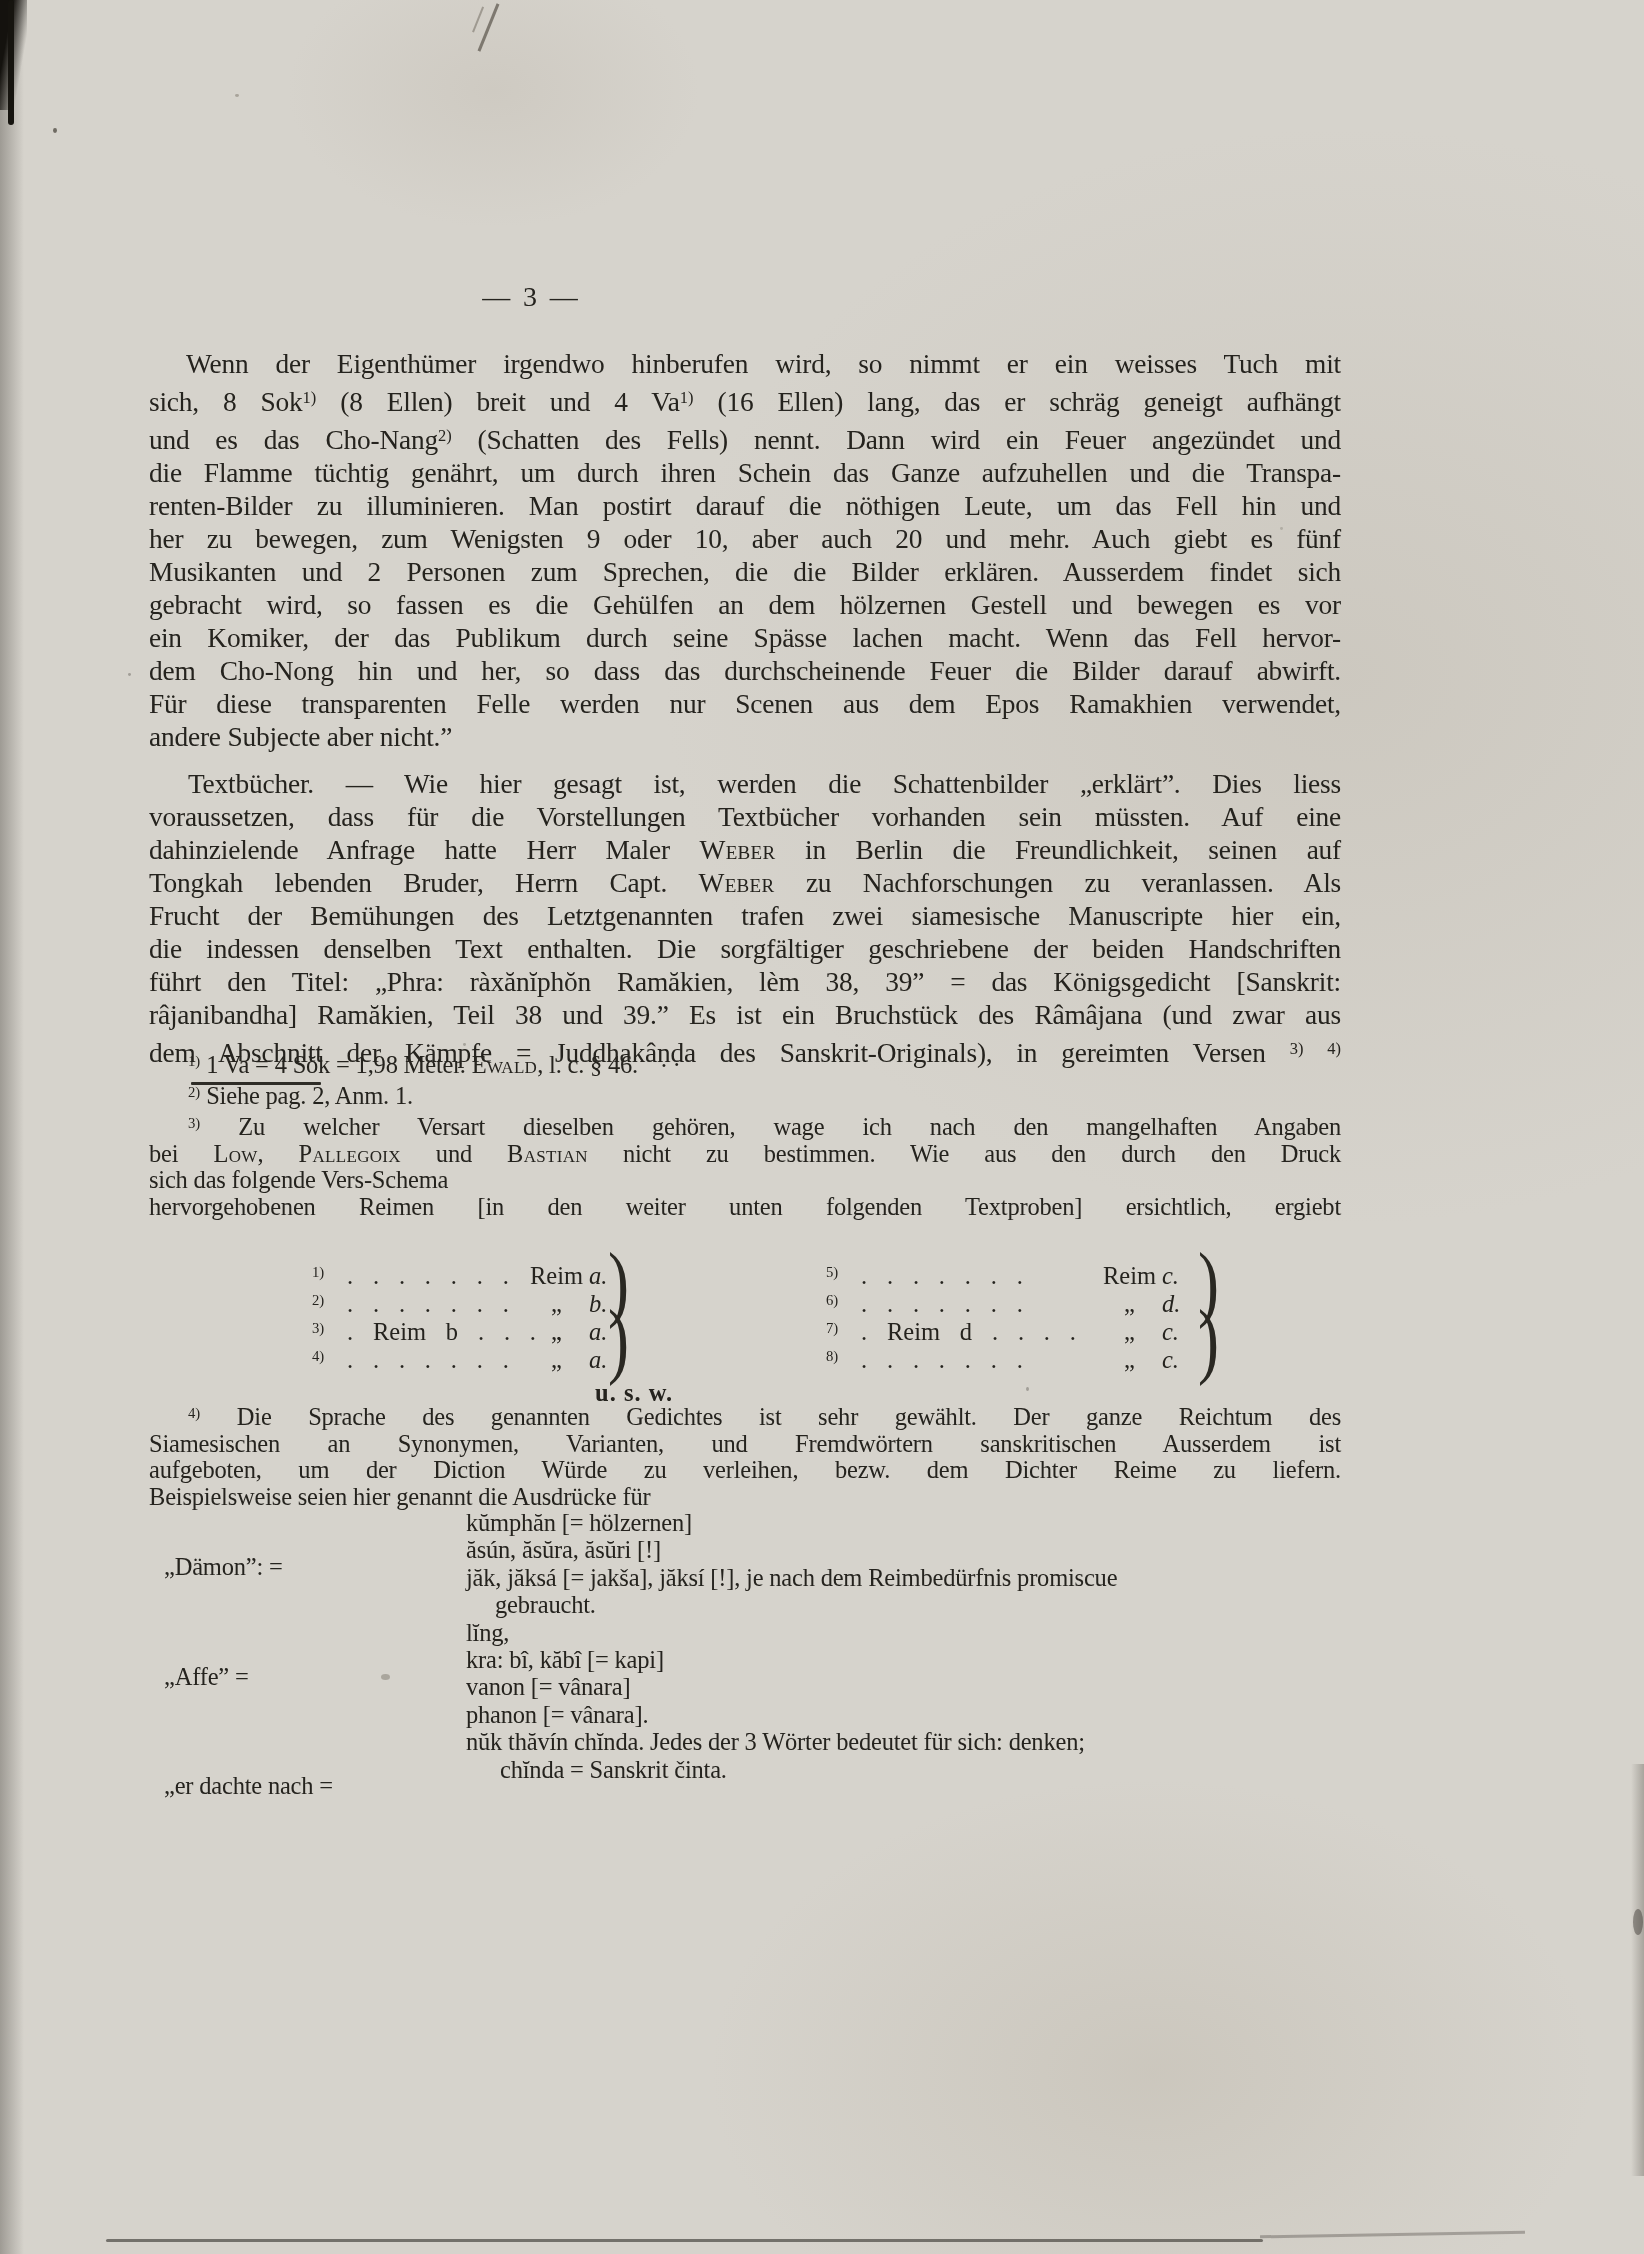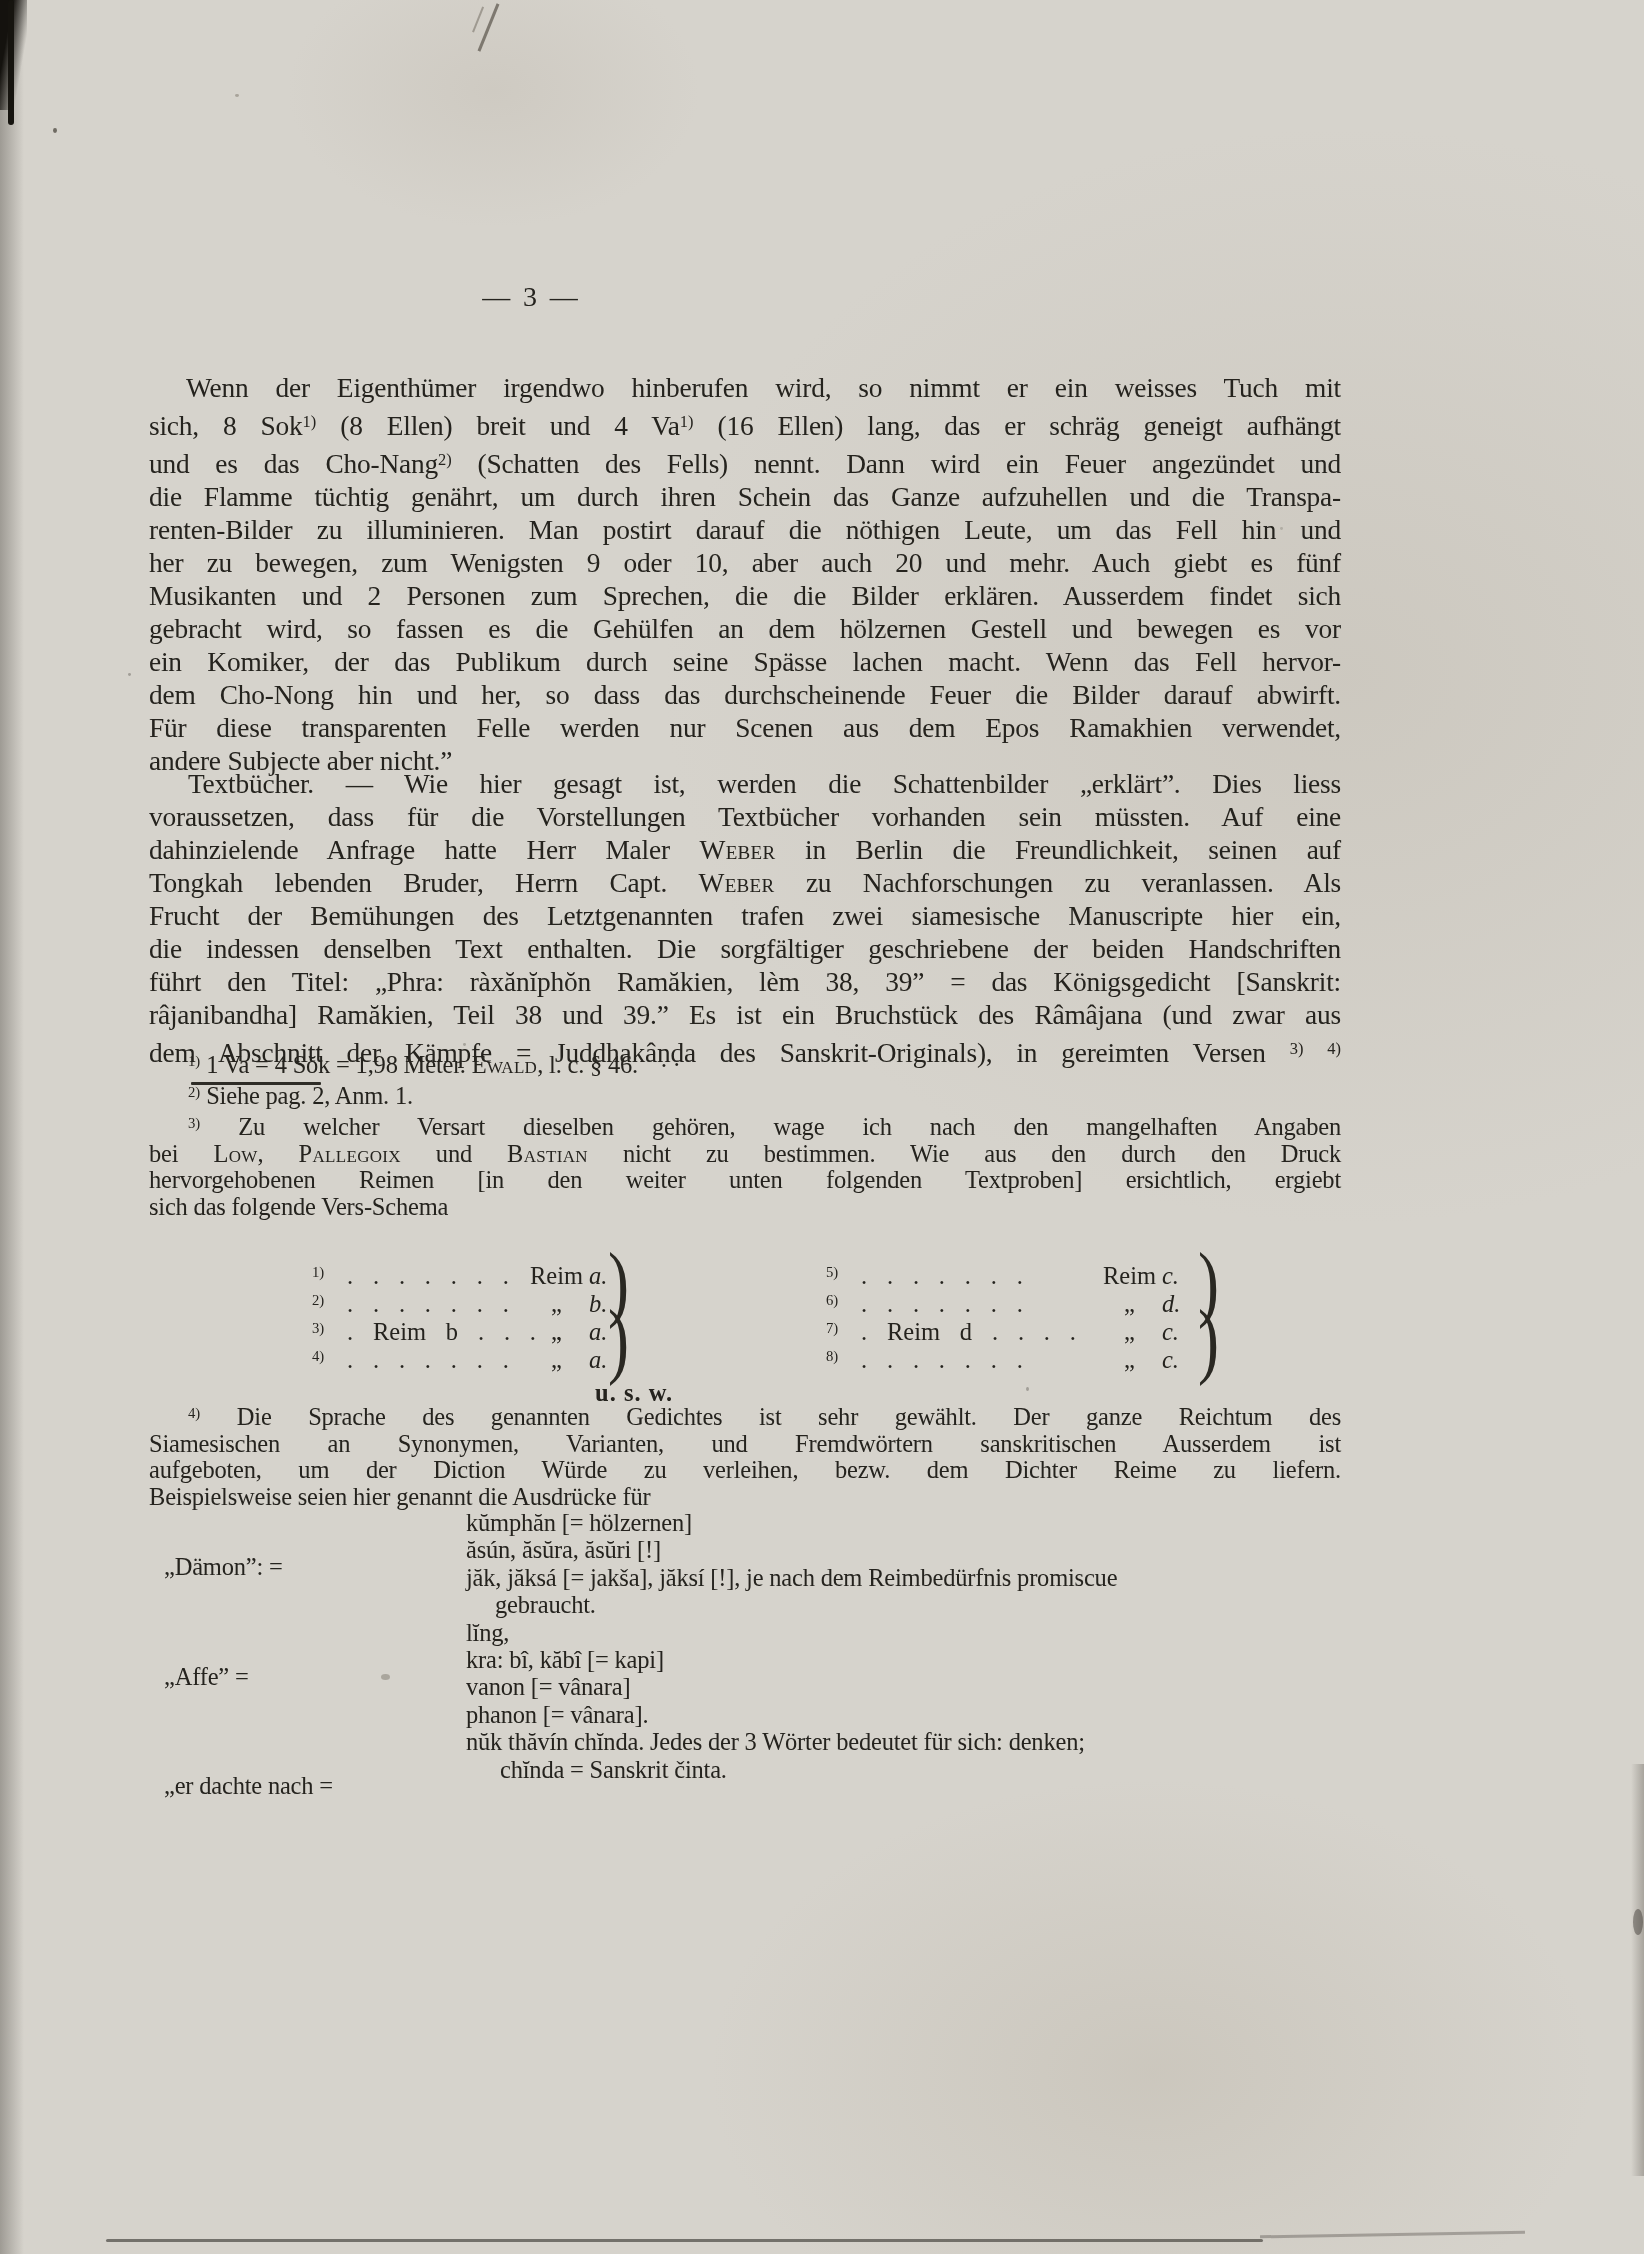--- a/index.html
+++ b/index.html
@@ -15,21 +15,21 @@
       radial-gradient(ellipse 294px 196px at 30% 4%,  rgba(201,196,187,0.60), rgba(201,196,187,0) 70%);
   }
   .pagenum{position:absolute;top:281px;left:149px;width:765px;text-align:center;
     font-size:28px;letter-spacing:2.9px;}
   .blk{position:absolute;left:149px;width:1192px;}
   .p1{top:348px;font-size:27.4px;line-height:33px;letter-spacing:-0.2px;}
   .p2{top:768px;font-size:27.4px;line-height:33px;letter-spacing:-0.2px;}
   .ln{text-align:justify;text-align-last:justify;}
   .ln.left{text-align:left;text-align-last:auto;}
   .ind{padding-left:39px;}
-  .ind1{padding-left:37px;margin-top:24px;}
+  .ind1{padding-left:37px;}
   .fnrule{position:absolute;left:191px;top:1082px;width:130px;height:2.9px;
     background:#2e2c26;border-radius:1px;}
   .fns{top:1048px;font-size:24.5px;line-height:26.5px;letter-spacing:-0.2px;}
   .fn4{top:1400px;font-size:24.5px;line-height:26.5px;letter-spacing:-0.2px;}
   .schema{position:absolute;left:149px;top:1262px;width:1192px;height:147px;font-size:24.5px;}
   .scol{position:absolute;top:0;}
   .scol-l{left:163px;}
   .scol-r{left:677px;}
   .srow{height:28px;line-height:28px;white-space:nowrap;}
   .ssup{display:inline-block;width:35px;font-size:14.7px;position:relative;top:-6.9px;}
@@ -127,22 +127,22 @@
     <div class="ln">dem Abschnitt der Kämpfe = <span class="i">Juddhakâṇḍa</span> des Sanskrit-Originals), in gereimten Versen <span class="sup">3)</span> <span class="sup">4)</span></div>
   </div>
 
   <div class="fnrule"></div>
 
   <div class="blk fns">
     <div class="ln left ind"><span class="sup">1)</span> 1 <span class="i">Va</span> = 4 <span class="i">Sŏk</span> = 1,98 Meter. <span class="sc">Ewald</span>, l. c. § 46.</div>
     <div class="ln left ind"><span class="sup">2)</span> Siehe pag. 2, Anm. 1.</div>
     <div class="ln ind"><span class="sup">3)</span> Zu welcher Versart dieselben gehören, wage ich nach den mangelhaften Angaben</div>
     <div class="ln">bei <span class="sc">Low</span>, <span class="sc">Pallegoix</span> und <span class="sc">Bastian</span> nicht zu bestimmen. Wie aus den durch den Druck</div>
+    <div class="ln left">sich das folgende Vers-Schema</div>
     <div class="ln">hervorgehobenen Reimen [in den weiter unten folgenden Textproben] ersichtlich, ergiebt</div>
-    <div class="ln left">sich das folgende Vers-Schema</div>
   </div>
 
   <div class="schema">
     <div class="scol scol-l">
       <div class="srow">
         <span class="ssup">1)</span><span class="sbody">. . . . . . .</span><span class="srhyme">Reim</span><span class="sletter">a.</span>
       </div>
       <div class="srow">
         <span class="ssup">2)</span><span class="sbody">. . . . . . .</span><span class="srhyme">„</span><span class="sletter">b.</span>
       </div>

